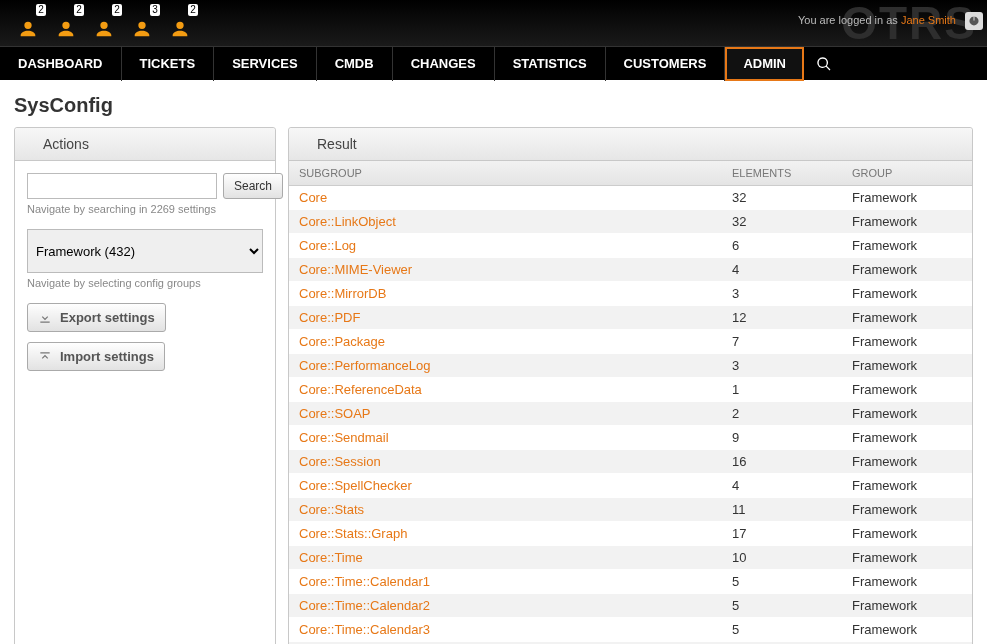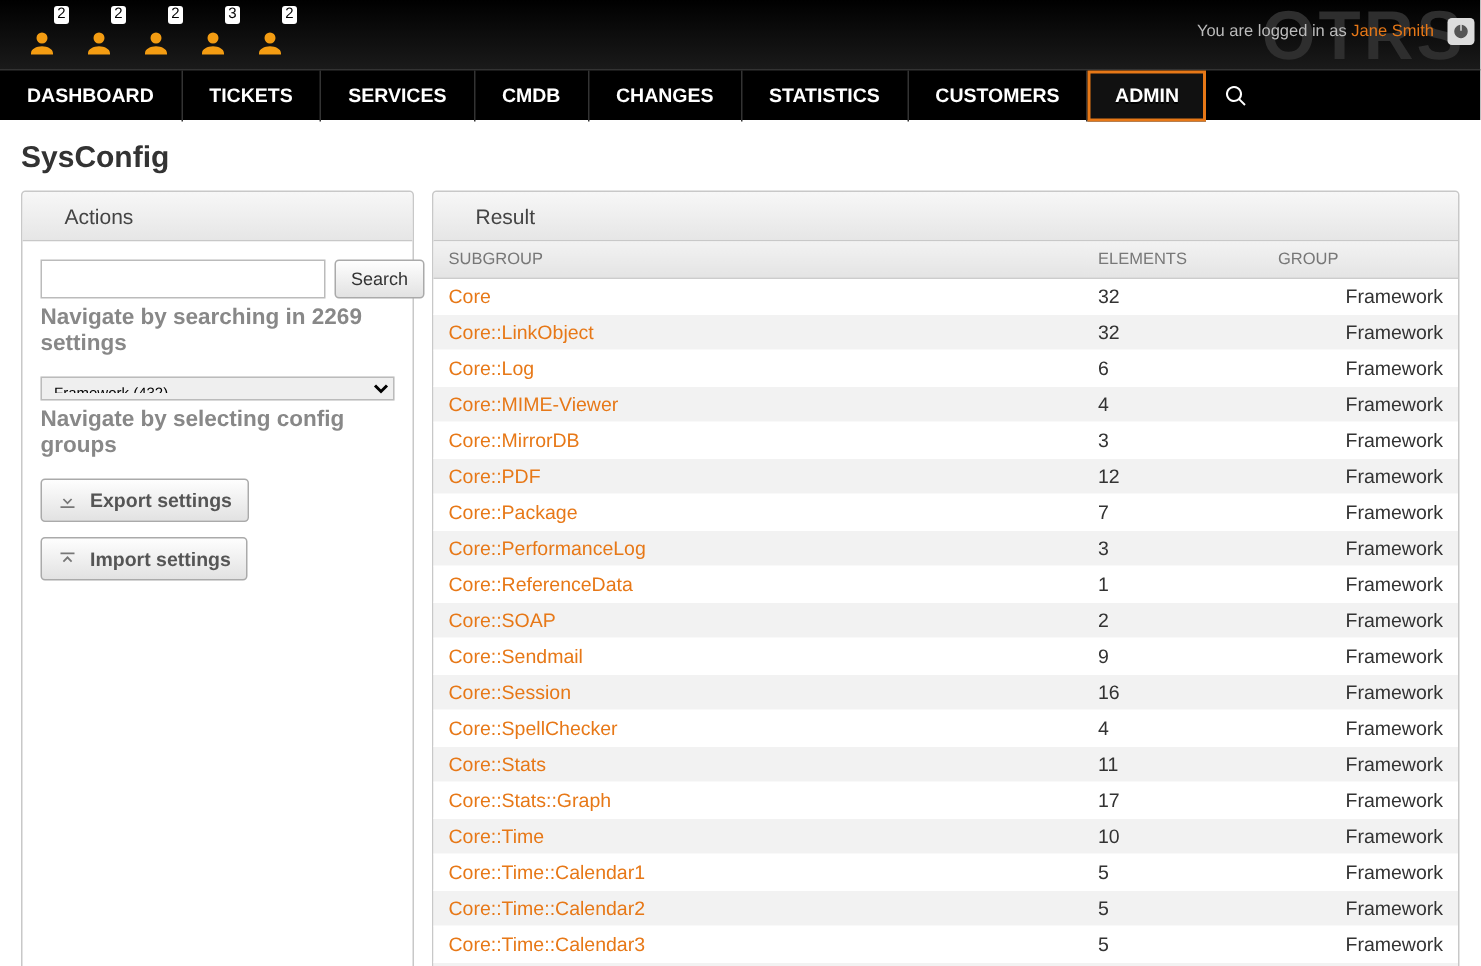--- a/index.html
+++ b/index.html
@@ -28,34 +28,34 @@
 .main { display:flex; gap:12px; padding:0 14px 14px; }
 
 .panel { border:1px solid #c8c8c8; border-radius:3px; background:#fff; }
 .panel-h { background:linear-gradient(#f7f7f7,#e6e6e6); border-bottom:1px solid #c8c8c8; padding:8px 28px; font-size:14px; color:#444; border-radius:3px 3px 0 0; }
 
 .side { width:262px; flex-shrink:0; }
 .side-body { padding:12px; }
 .srow { display:flex; gap:6px; margin-bottom:4px; }
 .search-in { flex:1; border:1px solid #bbb; padding:4px 6px; font-size:13px; height:26px; }
 .btn { background:linear-gradient(#fefefe,#e2e2e2); border:1px solid #aaa; border-radius:3px; padding:4px 10px; font-size:12px; cursor:pointer; color:#333; }
-.hint { font-size:15px; color:#888; margin-bottom:14px;font-weight:bold; }
-.selector { width:100%; border:1px solid #bbb; padding:4px; font-size:10px; height:16px; margin-bottom:4px; }
+.hint { font-size:11px; color:#888; margin-bottom:14px; }
+.selector { width:100%; border:1px solid #bbb; padding:4px; font-size:13px; height:44px; margin-bottom:4px; }
 .iconbtn { display:flex; align-items:center; gap:8px; background:linear-gradient(#fefefe,#e2e2e2); border:1px solid #aaa; border-radius:3px; padding:6px 10px; font-size:13px; cursor:pointer; margin-bottom:10px; font-weight:bold; color:#555; }
 .iconbtn svg { width:14px; height:14px; fill:#777; }
 
 .content { flex:1; }
 .tbl { width:100%; border-collapse:collapse; }
 .tbl th { text-align:left; font-size:11px; color:#777; font-weight:normal; padding:6px 10px; background:linear-gradient(#f2f2f2,#e4e4e4); border-bottom:1px solid #ccc; }
 .tbl td { padding:4px 10px; font-size:13px; border-bottom:1px solid #fff; }
 .tbl tr:nth-child(even) td { background:#f2f2f2; }
 .tbl tr:nth-child(odd) td { background:#fff; }
 .sg-link { color:#e77817; text-decoration:none; cursor:pointer; }
 .col-elem { width:120px; }
-.col-grp { width:130px;text-align:right; }
+.col-grp { width:130px; }
 </style>
 </head>
 <body>
 
 <div class="topbar">
   <div class="brand">OTRS</div>
   <div class="login-info">
     <span>You are logged in as </span><span class="uname">Jane Smith</span>
     <span class="logout-btn"><svg viewBox="0 0 24 24">
           <path d="M13 3a9 9 0 1 1-2 0v8h2V3z"></path>

